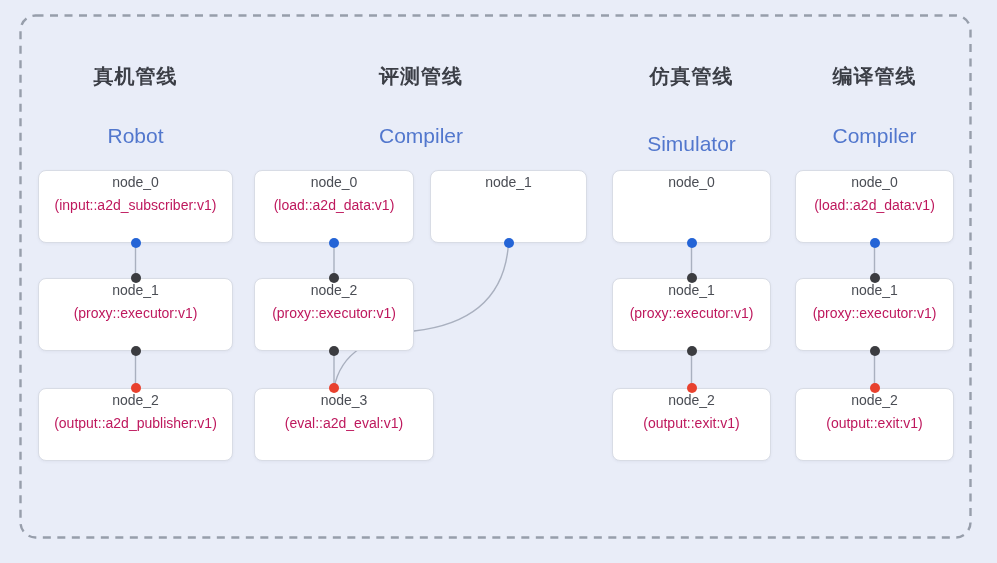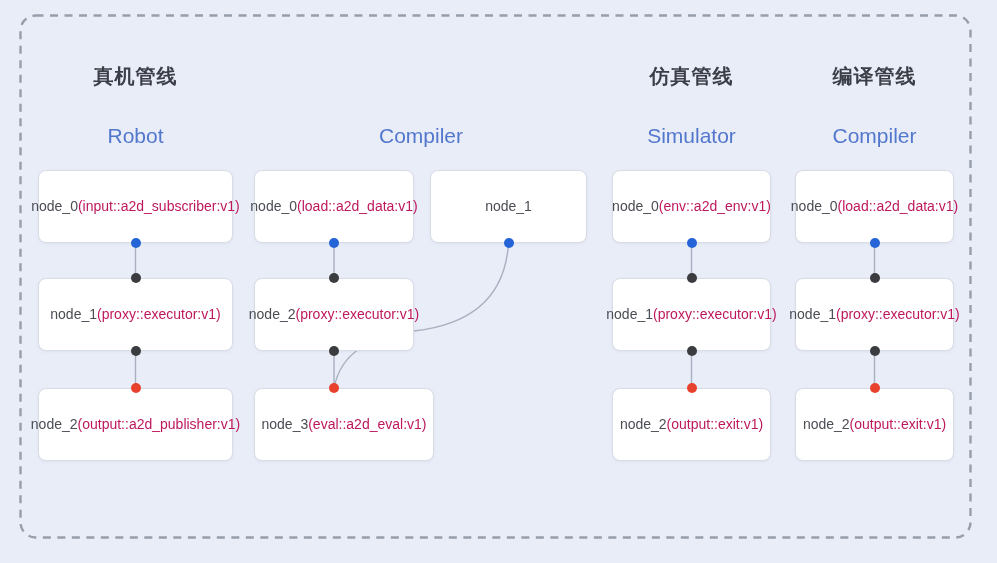--- a/index.html
+++ b/index.html
@@ -34,23 +34,22 @@
     color:#5277cd;
   }
   .node{
     position:absolute;
     height:73px;
     background:#ffffff;
     border:1px solid #d8dce5;
     border-radius:8px;
     box-sizing:border-box;
     display:flex;
-    flex-direction:row;
+    flex-direction:column;
     align-items:center;
-    justify-content:center;
     box-shadow:0 1px 3px rgba(60,70,100,0.06);
   }
   .nname{
     font-size:14px;
     line-height:23px;
     color:#4a4d54;
     white-space:nowrap;
   }
   .ntype{
     font-size:14px;
@@ -83,26 +82,27 @@
     <path d="M508.5 243 C505 300 468 325 414 331 C370 337 341 352 334 388" fill="none" stroke="#a9b0bf" stroke-width="1.4"></path>
 
     <path d="M691.5 243 V278" fill="none" stroke="#a9b0bf" stroke-width="1.4"></path>
     <path d="M691.5 351 V388" fill="none" stroke="#a9b0bf" stroke-width="1.4"></path>
 
     <path d="M874.5 243 V278" fill="none" stroke="#a9b0bf" stroke-width="1.4"></path>
     <path d="M874.5 351 V388" fill="none" stroke="#a9b0bf" stroke-width="1.4"></path>
   </svg>
 
   <div class="hdr-zh" style="left:135.5px;top:63px">真机管线</div>
+  <div class="hdr-zh" style="left:421px;top:63px">评测管线</div>
   <div class="hdr-zh" style="left:874.5px;top:63px">编译管线</div>
   <div class="hdr-zh" style="left:691.5px;top:63px">仿真管线</div>
 
   <div class="hdr-en" style="left:135.5px;top:124px">Robot</div>
   <div class="hdr-en" style="left:421px;top:124px">Compiler</div>
-  <div class="hdr-en" style="left:691.5px;top:124px">Simulator</div>
+  <div class="hdr-en" style="left:691.5px;top:132px">Simulator</div>
   <div class="hdr-en" style="left:874.5px;top:124px">Compiler</div>
 
   <div class="node" style="left:38px;top:170px;width:195px">
     <div class="nname">node_0</div>
     <div class="ntype">(input::a2d_subscriber:v1)</div>
   </div>
   <div class="node" style="left:38px;top:278px;width:195px">
     <div class="nname">node_1</div>
     <div class="ntype">(proxy::executor:v1)</div>
   </div>
@@ -122,21 +122,20 @@
     <div class="nname">node_2</div>
     <div class="ntype">(proxy::executor:v1)</div>
   </div>
   <div class="node" style="left:254px;top:388px;width:180px">
     <div class="nname">node_3</div>
     <div class="ntype">(eval::a2d_eval:v1)</div>
   </div>
 
   <div class="node" style="left:612px;top:170px;width:159px">
     <div class="nname">node_0</div>
-    <div class="ntype">(env::a2d_env:v1)</div>
   </div>
   <div class="node" style="left:612px;top:278px;width:159px">
     <div class="nname">node_1</div>
     <div class="ntype">(proxy::executor:v1)</div>
   </div>
   <div class="node" style="left:612px;top:388px;width:159px">
     <div class="nname">node_2</div>
     <div class="ntype">(output::exit:v1)</div>
   </div>
 

